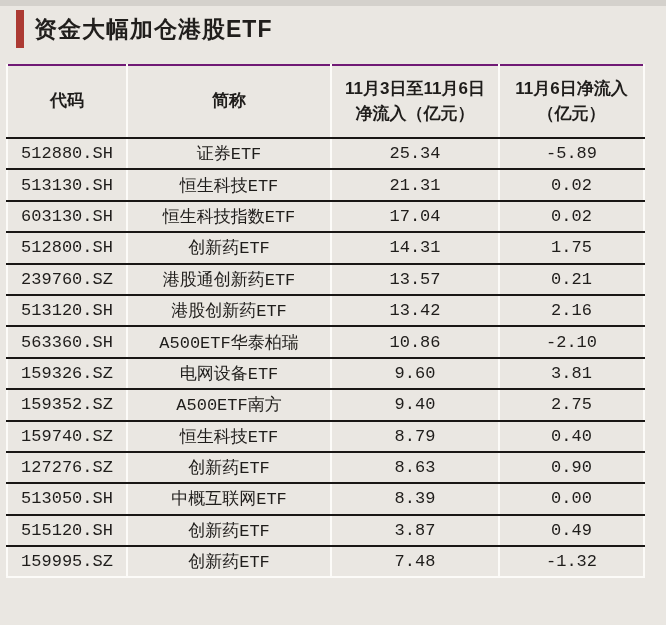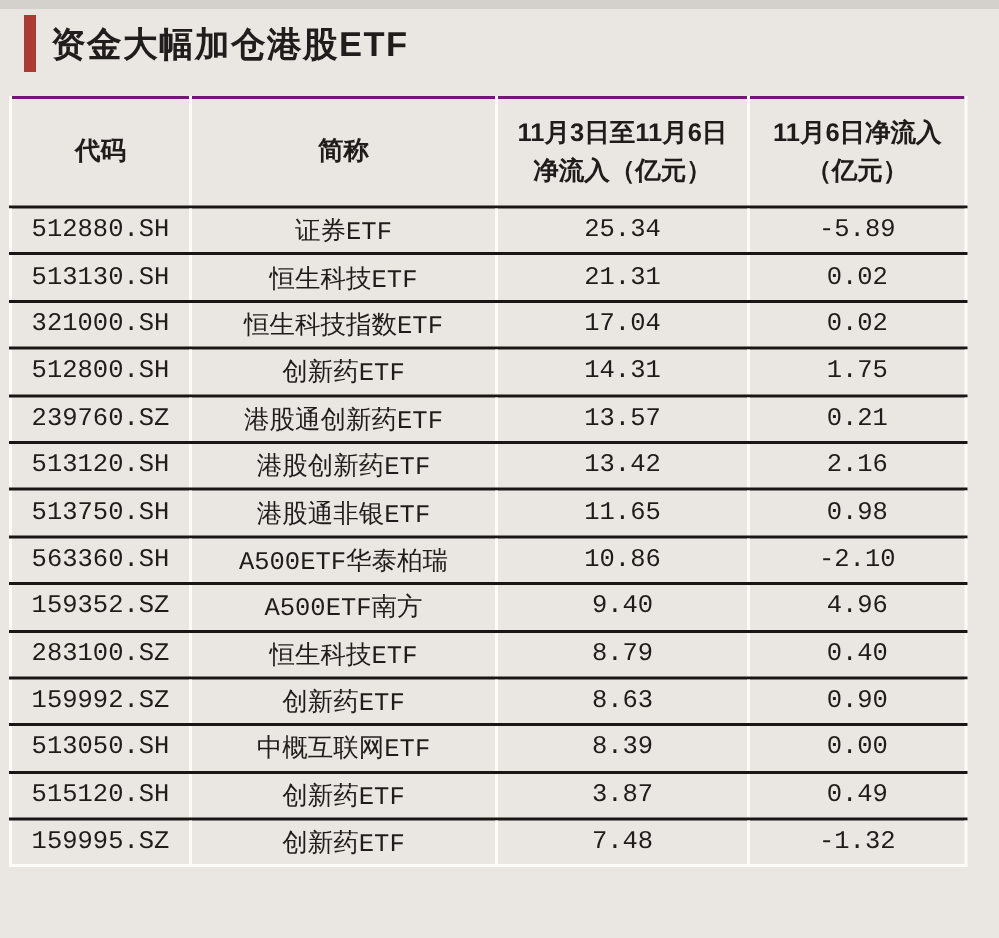--- a/index.html
+++ b/index.html
@@ -119,21 +119,21 @@
           <td>25.34</td>
           <td>-5.89</td>
         </tr>
         <tr>
           <td>513130.SH</td>
           <td>恒生科技ETF</td>
           <td>21.31</td>
           <td>0.02</td>
         </tr>
         <tr>
-          <td>321000.SH</td>
+          <td>603130.SH</td>
           <td>恒生科技指数ETF</td>
           <td>17.04</td>
           <td>0.02</td>
         </tr>
         <tr>
           <td>512800.SH</td>
           <td>创新药ETF</td>
           <td>14.31</td>
           <td>1.75</td>
         </tr>
@@ -143,45 +143,45 @@
           <td>13.57</td>
           <td>0.21</td>
         </tr>
         <tr>
           <td>513120.SH</td>
           <td>港股创新药ETF</td>
           <td>13.42</td>
           <td>2.16</td>
         </tr>
         <tr>
-          <td>513750.SH</td>
-          <td>港股通非银ETF</td>
-          <td>11.65</td>
-          <td>0.98</td>
-        </tr>
-        <tr>
           <td>563360.SH</td>
           <td>A500ETF华泰柏瑞</td>
           <td>10.86</td>
           <td>-2.10</td>
         </tr>
         <tr>
+          <td>159326.SZ</td>
+          <td>电网设备ETF</td>
+          <td>9.60</td>
+          <td>3.81</td>
+        </tr>
+        <tr>
           <td>159352.SZ</td>
           <td>A500ETF南方</td>
           <td>9.40</td>
-          <td>4.96</td>
-        </tr>
-        <tr>
-          <td>283100.SZ</td>
+          <td>2.75</td>
+        </tr>
+        <tr>
+          <td>159740.SZ</td>
           <td>恒生科技ETF</td>
           <td>8.79</td>
           <td>0.40</td>
         </tr>
         <tr>
-          <td>159992.SZ</td>
+          <td>127276.SZ</td>
           <td>创新药ETF</td>
           <td>8.63</td>
           <td>0.90</td>
         </tr>
         <tr>
           <td>513050.SH</td>
           <td>中概互联网ETF</td>
           <td>8.39</td>
           <td>0.00</td>
         </tr>

